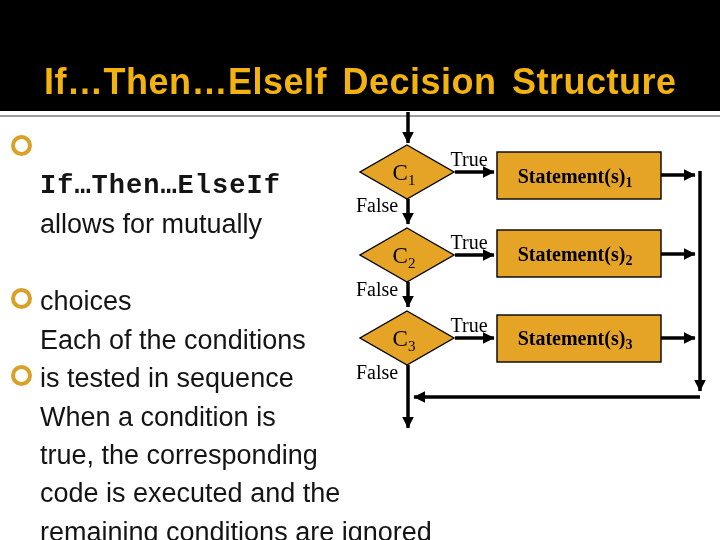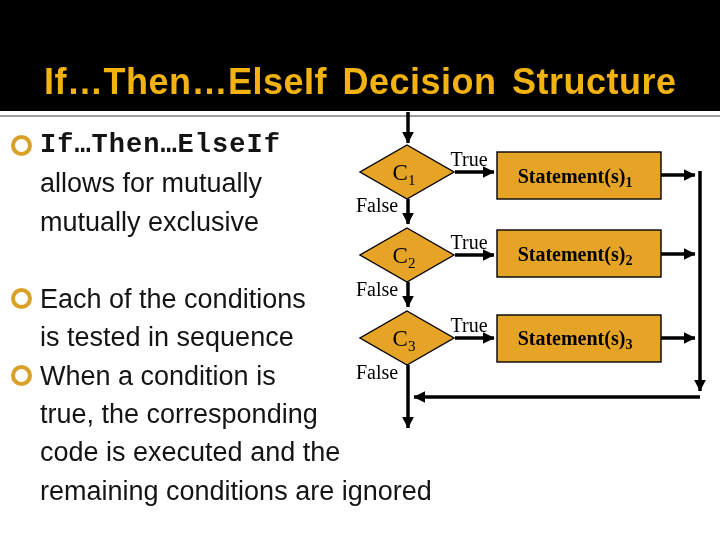--- a/index.html
+++ b/index.html
@@ -15,21 +15,21 @@
     margin:0;position:absolute;left:44px;bottom:8px;
     font-size:36px;font-weight:bold;letter-spacing:0.5px;word-spacing:5px;
     color:#F2B20F;font-family:"Liberation Sans",sans-serif;white-space:nowrap;
   }
   .sep-gap{position:absolute;left:0;top:111px;width:720px;height:4px;background:#ffffff;}
   .sep-line{position:absolute;left:0;top:115px;width:720px;height:2px;background:#9E9E9E;}
   
   .bullets{position:absolute;left:0;top:0;width:500px;height:540px;color:#141414;}
   .bline{
     position:absolute;left:40px;height:38px;line-height:38px;
-    font-size:27px;white-space:nowrap;
+    font-size:27px;white-space:nowrap;margin-top:41px;
   }
   .mono{
     font-family:"Liberation Mono","DejaVu Sans Mono",monospace;
     font-weight:bold;font-size:27px;letter-spacing:1px;
   }
   .ring{
     position:absolute;left:11px;width:13px;height:13px;border-radius:50%;
     border:4px solid #D9A128;background:transparent;
   }
   
@@ -51,21 +51,21 @@
   <div class="sep-gap"></div>
   <div class="sep-line"></div>
 
   <div class="bullets">
     <span class="ring" style="top:135px"></span>
     <span class="ring" style="top:288px"></span>
     <span class="ring" style="top:365px"></span>
 
     <div class="bline mono" style="top:126px">If…Then…ElseIf</div>
     <div class="bline" style="top:164px">allows for mutually</div>
-    <div class="bline" style="top:203px">mutually exclusive</div>
+    <div class="bline" style="top:241px">choices</div>
     <div class="bline" style="top:318px">is tested in sequence</div>
     <div class="bline" style="top:280px">Each of the conditions</div>
     <div class="bline" style="top:395px">true, the corresponding</div>
     <div class="bline" style="top:357px">When a condition is</div>
     <div class="bline" style="top:472px">remaining conditions are ignored</div>
     <div class="bline" style="top:433px">code is executed and the</div>
   </div>
 
   <svg class="flow" width="720" height="540" viewBox="0 0 720 540">
     <defs>

